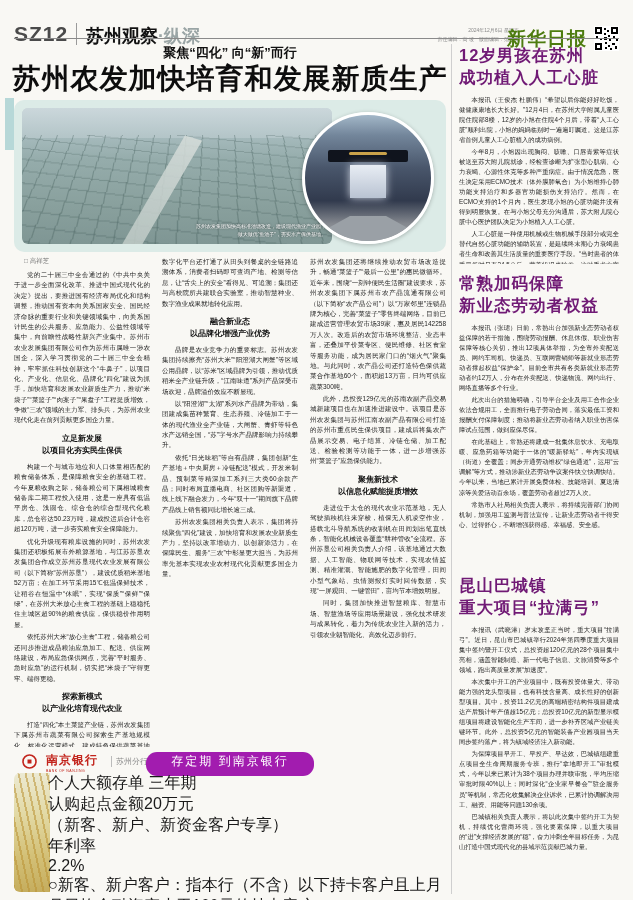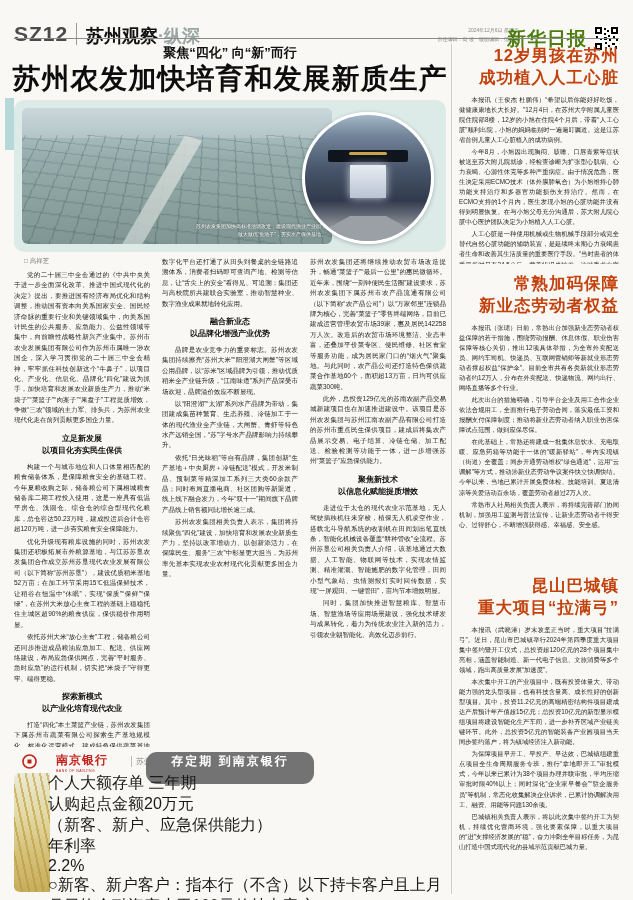--- a/index.html
+++ b/index.html
@@ -43,34 +43,34 @@
   .byline{font-size:6.5px;color:#777;margin:0 0 4px 10px;}
   .cols{position:absolute;left:14px;top:257px;width:432px;height:490px;display:flex;gap:12px;overflow:hidden;}
   .col{flex:1 1 0;overflow:hidden;}
   .bp{margin:0 0 2px;font-size:6.5px;line-height:1.6;text-align:justify;text-indent:2em;color:#242424;}
   .subhead{margin:7px 0 5px;text-align:center;font-size:8px;line-height:1.5;font-weight:bold;color:#111;}
 
   
   .vrule{position:absolute;left:451px;top:44px;height:850px;width:1px;background:#cfcfcf;}
   .rightcol{position:absolute;left:459px;top:44px;width:160px;}
   .rart{overflow:hidden;}
-  .rart .rtitle{text-align:right;font-size:16.5px;line-height:1.35;font-weight:bold;letter-spacing:1px;color:#c2410c;margin:0 0 6px;}
+  .rart .rtitle{text-align:left;font-size:16.5px;line-height:1.35;font-weight:bold;letter-spacing:1px;color:#701a75;margin:0 0 6px;}
   .rart .bp{font-size:6.3px;}
   .rart-a{height:220px;}
   .rart-b{height:294px;padding-top:8px;}
   .rart-c{height:330px;padding-top:8px;}
 
   
   .ad{position:absolute;left:14px;top:752px;width:432px;height:140px;}
-  .bank-logo{position:absolute;left:8px;top:0;height:18px;display:flex;align-items:center;gap:19px;}
+  .bank-logo{position:absolute;left:8px;top:0;height:18px;display:flex;align-items:center;gap:9px;}
   .bank-cn{font-size:12px;font-weight:bold;color:#c2241c;letter-spacing:1px;}
   .bank-en{font-size:3.5px;color:#c2241c;letter-spacing:.5px;display:block;}
   .bank-branch{font-size:8px;color:#8a8a8a;margin-left:4px;border-left:1px solid #bbb;padding-left:4px;}
-  .ad-pill{position:absolute;left:132px;top:0;width:168px;height:32px;background:#737373;border-radius:11px;color:#fff;
-           font-size:12px;font-weight:bold;letter-spacing:2px;text-align:center;line-height:19px;}
+  .ad-pill{position:absolute;left:132px;top:0;width:168px;height:24px;background:#a21caf;border-radius:11px;color:#fff;
+           font-size:12px;font-weight:normal;letter-spacing:2px;text-align:center;line-height:19px;}
   .wheat{position:absolute;left:0;top:21px;width:36px;height:119px;border-radius:6px 0 0 6px;
          background:linear-gradient(180deg,#ecead3 0%,#e2d9a4 35%,#d3c077 70%,#c5ad5e 100%);overflow:hidden;}
   .wheat::before{content:"";position:absolute;inset:0;background:repeating-linear-gradient(78deg,rgba(186,146,52,.55) 0 2px,transparent 2px 7px);}
   .gold{position:absolute;left:34px;top:21px;right:0;height:119px;border-radius:10px;
         background:linear-gradient(180deg,#fbeac3 0%,#f8d globalization;}
   .gold{background:linear-gradient(180deg,#fbeac3 0%,#f7d494 55%,#f2c173 100%);border:1px solid #e8b45f;}
   .ad-product{position:absolute;left:24px;top:12px;font-size:19px;font-weight:bold;color:#b4440e;letter-spacing:1px;}
   .ad-threshold{position:absolute;left:52px;top:44px;font-size:11px;font-weight:bold;color:#b05418;letter-spacing:1px;}
   .ad-elig{position:absolute;left:56px;top:62px;font-size:7px;color:#c9893a;}
   .rate-box{position:absolute;left:218px;top:8px;width:78px;height:68px;background:rgba(255,248,228,.75);border-radius:8px;text-align:center;}
@@ -211,21 +211,21 @@
         <span class="bank-cn">南京银行</span>
         <span class="bank-en">BANK OF NANJING</span>
       </div>
       <span class="bank-branch">苏州分行</span>
     </div>
     <div class="ad-pill">存定期 到南京银行</div>
     <div class="wheat"></div>
     <div class="gold">
       <div class="ad-product">个人大额存单 三年期</div>
       <div class="ad-threshold">认购起点金额20万元</div>
-      <div class="ad-elig">（新客、新户、应急保供能力）</div>
+      <div class="ad-elig">（新客、新户、新资金客户专享）</div>
       <div class="rate-box">
         <div class="rate-label">年利率</div>
         <span class="rate-value">2.2</span><span class="rate-unit">%</span>
       </div>
       <div class="ad-notes">
         <div>○新客、新户客户：指本行（不含）以下持卡客户且上月月日均金融资产小于100元的持卡客户。</div>
 
       </div>
 
     </div>

